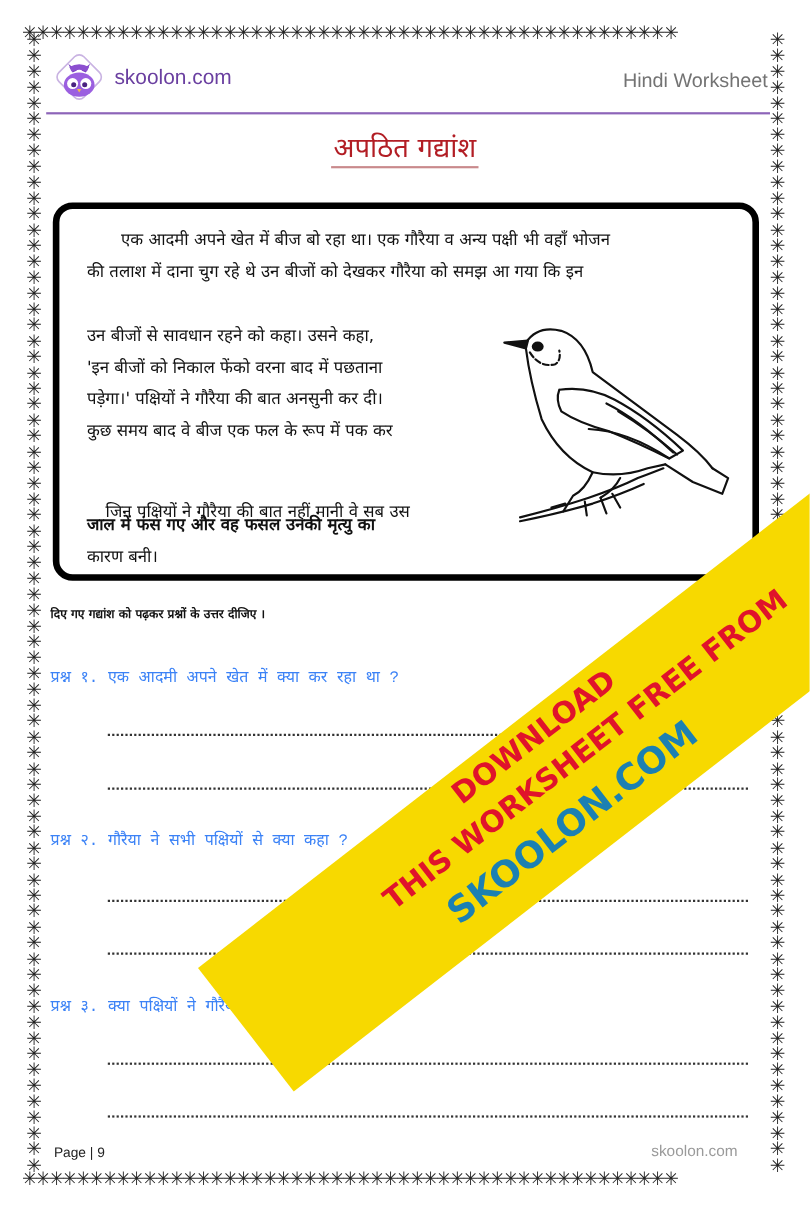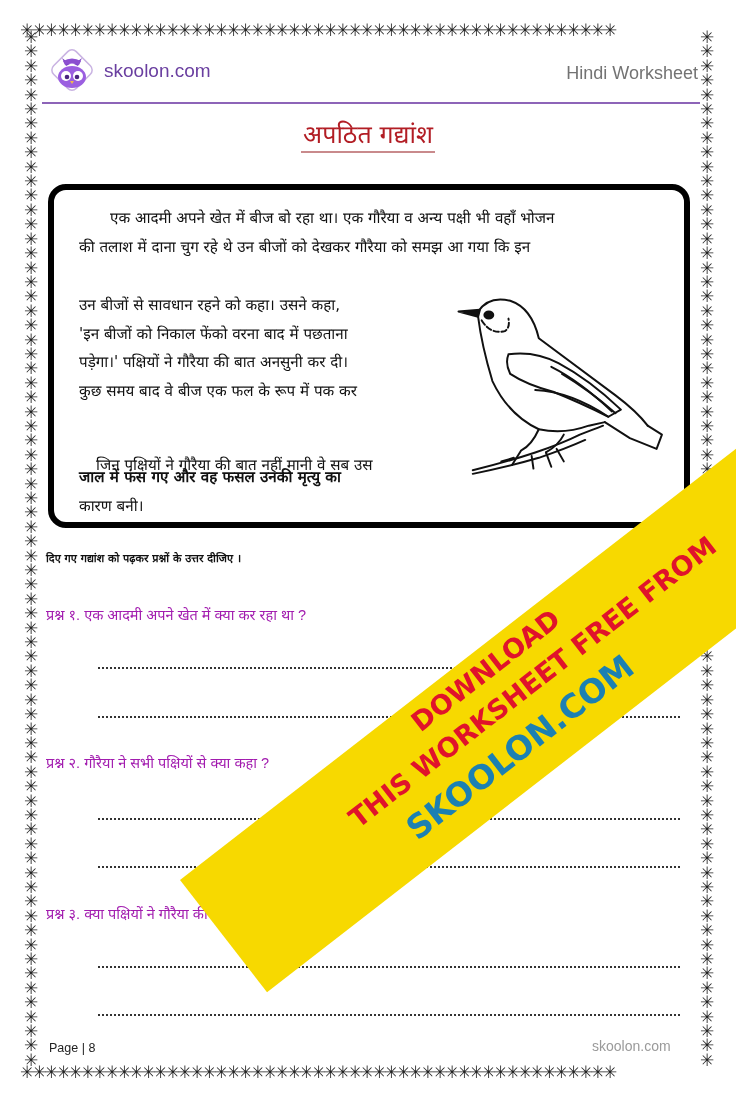--- a/index.html
+++ b/index.html
@@ -11,21 +11,21 @@
   .brand{position:absolute;left:58px;top:16px;font-family:"Liberation Sans",sans-serif;font-size:19px;color:#6a3fa0;}
   .header-right{position:absolute;right:0;top:19px;font-family:"Liberation Sans",sans-serif;font-size:18px;color:#737373;text-align:right;}
   .header-rule{position:absolute;left:42px;top:102px;width:658px;height:2px;background:#8d64b8;}
   .title{position:absolute;left:0;width:736px;top:116px;text-align:center;}
   .title span{font-family:"DejaVu Sans",sans-serif;font-size:25px;color:#b21d24;border-bottom:2px solid #c98a8c;padding:0 2px 2px;}
   .passage{position:absolute;left:48px;top:184px;width:642px;height:344px;border:6px solid #000000;border-radius:18px;box-sizing:border-box;}
   .passage p{margin:0;position:absolute;font-family:"DejaVu Sans",sans-serif;font-size:15.2px;color:#111;}
   .pline{position:absolute;white-space:nowrap;}
   .bird{position:absolute;left:392px;top:100px;width:232px;height:200px;}
   .instr{position:absolute;left:46px;top:550px;font-family:"DejaVu Sans",sans-serif;font-weight:bold;font-size:11px;color:#111;white-space:nowrap;}
-  .q{position:absolute;left:46px;font-family:Liberation Sans, sans-serif;font-size:14.5px;color:#a21caf;white-space:nowrap;}
+  .q{position:absolute;left:46px;font-family:Liberation Mono, monospace;font-size:14.5px;color:#3b82f6;white-space:nowrap;}
   .ans{position:absolute;left:98px;width:582px;border-top:2px dotted #333;height:0;}
   .page-no{position:absolute;left:49px;top:1041px;font-family:"Liberation Sans",sans-serif;font-size:12.5px;color:#222;}
   .footer-url{position:absolute;left:592px;top:1038px;font-family:"Liberation Sans",sans-serif;font-size:14px;color:#9a9a9a;}
   .banner{position:absolute;left:180px;top:880px;width:820px;height:142px;background:#f7d900;transform-origin:0 0;transform:rotate(-37.8deg);}
   .banner-text{position:absolute;font-family:"DejaVu Sans",sans-serif;font-weight:bold;white-space:nowrap;text-align:center;width:100%;}
 </style>
 </head>
 <body>
 
 <div class="border-row" style="top:22px;" id="btop">✳✳✳✳✳✳✳✳✳✳✳✳✳✳✳✳✳✳✳✳✳✳✳✳✳✳✳✳✳✳✳✳✳✳✳✳✳✳✳✳✳✳✳✳✳✳✳✳✳</div>
@@ -241,20 +241,20 @@
 <div class="ans" style="top:716px;"></div>
 
 <div class="q" style="top:752px;">प्रश्न २. गौरैया ने सभी पक्षियों से क्या कहा ?</div>
 <div class="ans" style="top:818px;"></div>
 <div class="ans" style="top:866px;"></div>
 
 <div class="q" style="top:903px;">प्रश्न ३. क्या पक्षियों ने गौरैया की बात मान ली ?</div>
 <div class="ans" style="top:966px;"></div>
 <div class="ans" style="top:1014px;"></div>
 
-<div class="page-no">Page | 8</div>
+<div class="page-no">Page | 9</div>
 <div class="footer-url">skoolon.com</div>
 
 <div class="banner">
   <div class="banner-text" style="top:6px;left:-40px;font-size:27px;color:#e0132b;">DOWNLOAD</div>
   <div class="banner-text" style="top:44px;left:-10px;font-size:27px;color:#e0132b;">THIS WORKSHEET FREE FROM</div>
   <div class="banner-text" style="top:84px;left:-60px;font-size:33px;color:#1c80b2;">SKOOLON.COM</div>
 </div>
 
 </body></html>

